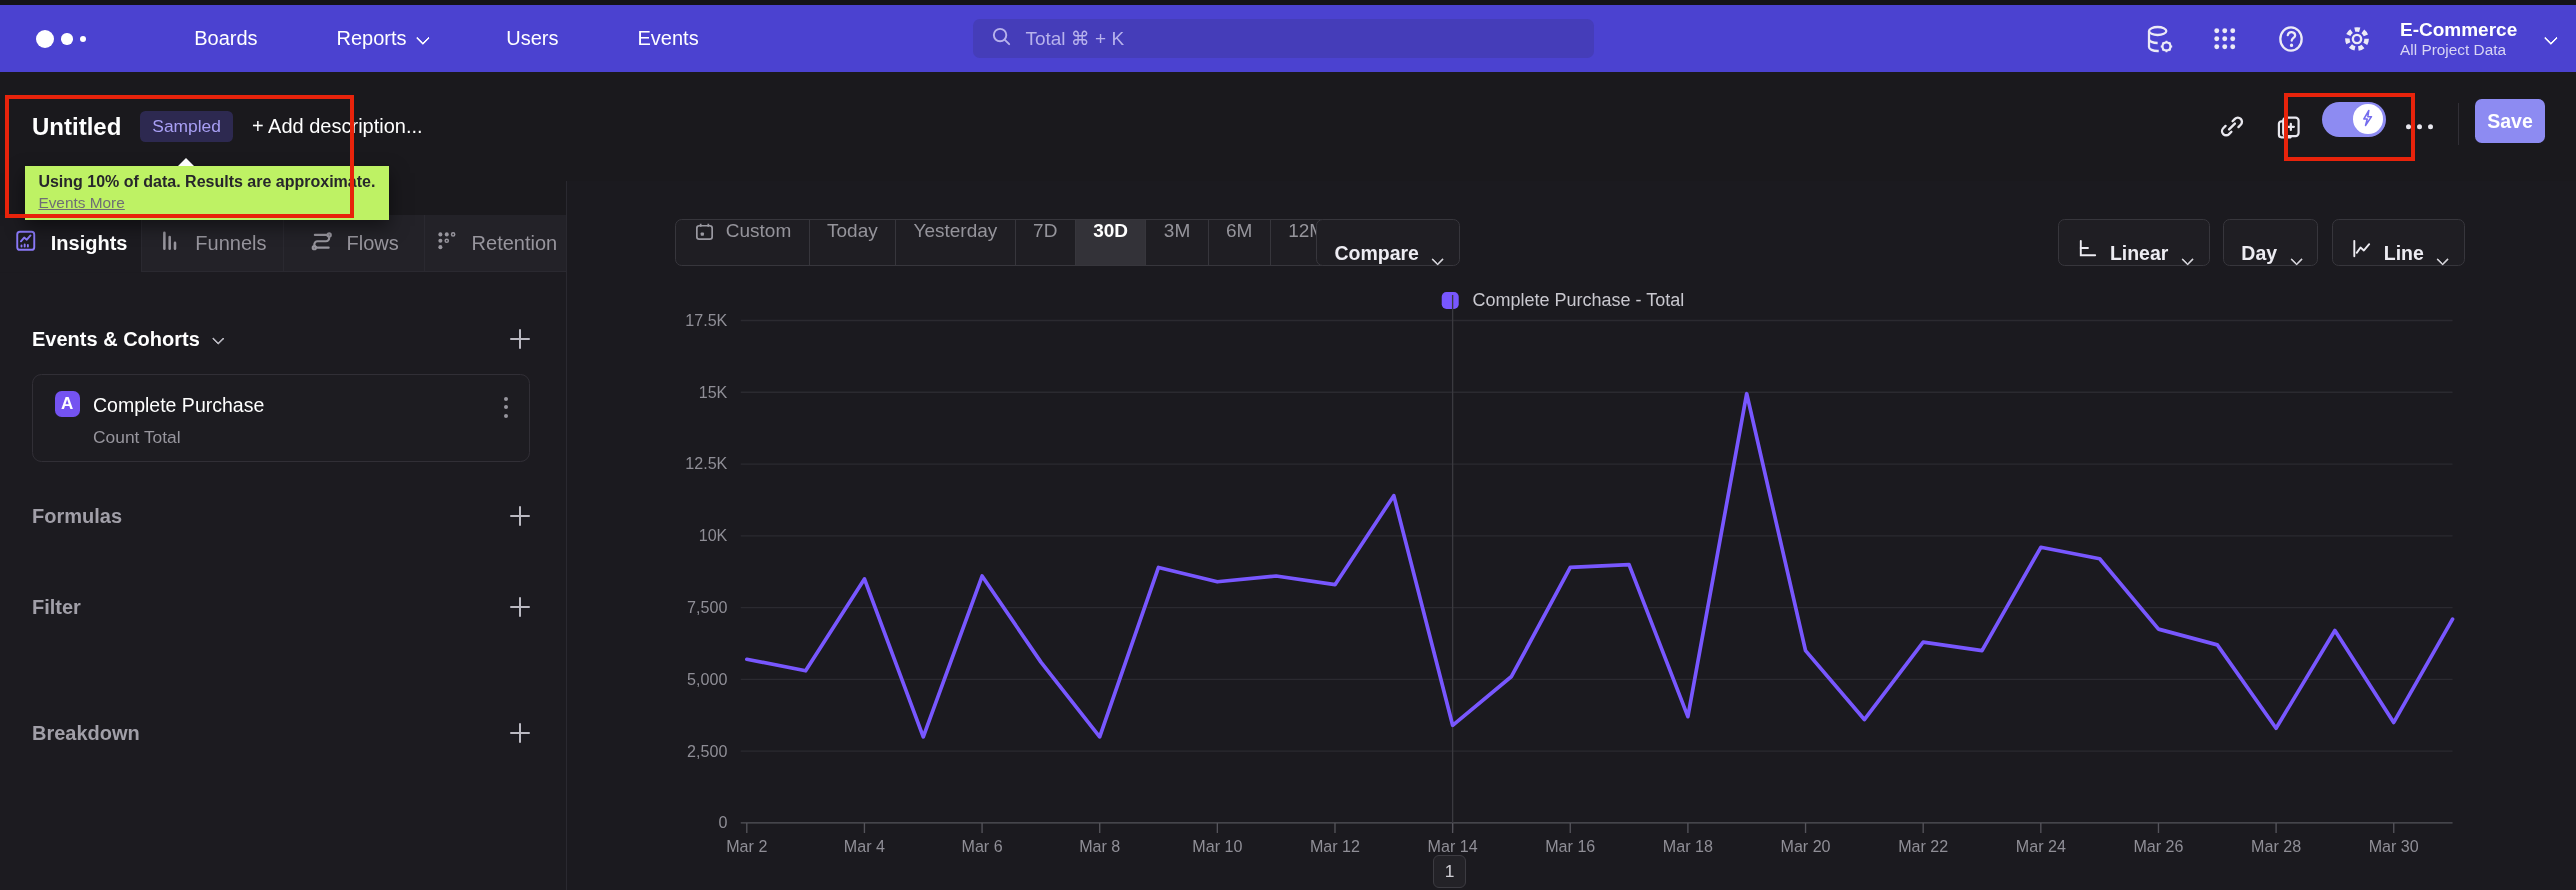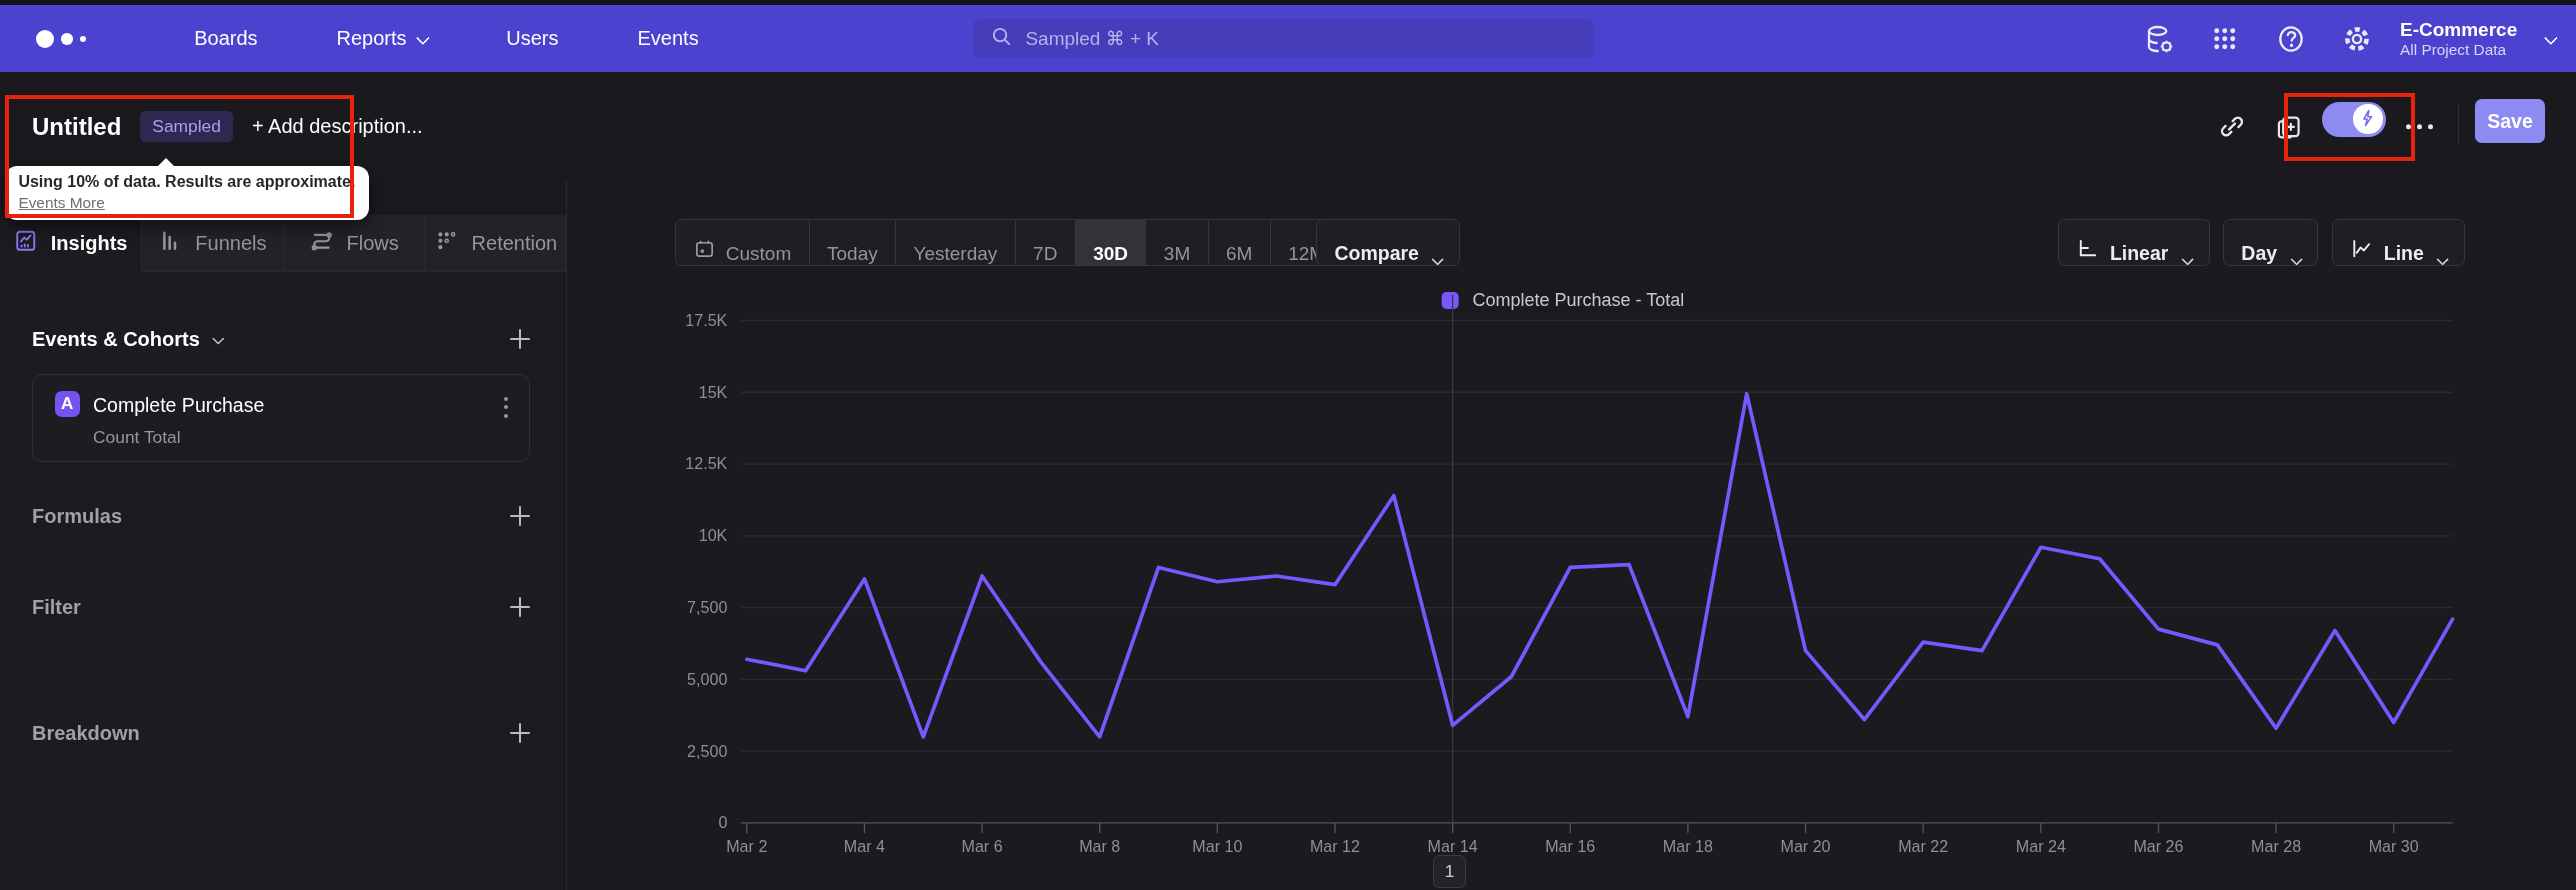--- a/index.html
+++ b/index.html
@@ -58,40 +58,40 @@
   .badge-a{position:absolute;left:21.5px;top:16px;width:25.5px;height:25.5px;border-radius:6.7px;background:#7453f1;
            color:#fff;font-size:17px;font-weight:600;display:flex;align-items:center;justify-content:center}
   .event-name{position:absolute;left:60px;top:19px;font-size:19.5px;color:#fff;font-weight:500}
   .event-metric{position:absolute;left:60px;top:52px;font-size:17.4px;color:#97959d}
   .kebab{position:absolute;right:21.5px;top:21.5px;display:flex;flex-direction:column;gap:4.7px;cursor:pointer}
   .kebab i{width:4px;height:4px;border-radius:50%;background:#97959d}
   
   .chart-area{position:absolute;top:181px;left:567px;width:2009px;height:709px;background:#1b1a1f}
   .controls{position:absolute;top:38px;left:0;width:100%;height:47px}
   .seg{position:absolute;left:108px;display:flex;height:47px;border:1.3px solid #37363c;border-radius:6.7px;overflow:hidden;background:#1f1e23;box-sizing:border-box}
-  .seg-item{display:flex;align-items:flex-end;gap:9.4px;padding:0 17.4px;font-size:19px;color:#95949b;border-left:1.3px solid #37363c;cursor:pointer;white-space:nowrap}
+  .seg-item{display:flex;align-items:flex-start;gap:9.4px;padding:0 17.4px;font-size:19px;color:#95949b;border-left:1.3px solid #37363c;cursor:pointer;white-space:nowrap}
   .seg-item:first-child{border-left:none}
   .seg-item.active{background:#333238;color:#fff;font-weight:600}
   .btn{display:flex;align-items:flex-end;gap:10.7px;height:47px;padding:0 17.4px;border:1.3px solid #37363c;border-radius:6.7px;
        background:#1f1e23;color:#edecf2;font-size:19.5px;font-weight:600;cursor:pointer;box-sizing:border-box;font-family:inherit}
   .btn .chev{border-color:#d6d5db;width:7.4px;height:7.4px;margin-left:2.7px}
   .compare{position:absolute;left:749px}
   .right-controls{position:absolute;right:111px;display:flex;gap:13.4px}
   .legend{position:absolute;left:996px;top:109px;transform:translateX(-50%);display:flex;align-items:center;gap:13.4px;
           font-size:18px;color:#c9c8cf}
   .swatch{width:17.4px;height:17.4px;border-radius:4.7px}
   #chart-svg{position:absolute;top:0;left:0}
   #chart-svg text{font-family:"Liberation Sans","DejaVu Sans",sans-serif}
   .pagination{position:absolute;left:866px;top:674px;width:31px;height:31px;border:1.3px solid #3c3b41;border-radius:6px;
               background:#232227;color:#d0cfd5;font-size:17.4px;display:flex;align-items:center;justify-content:center;cursor:pointer}
   
   .red-box{position:absolute;border:4.7px solid #e8230b;z-index:60;pointer-events:none;box-sizing:border-box}
   #red1{left:4.7px;top:95px;width:349px;height:123px}
   #red2{left:2284px;top:93px;width:131px;height:68px}
-  .tooltip{position:absolute;left:5px;top:166px;z-index:55;background:#ffffff;border-radius:12px;padding:6.7px 13.4px 8px;
+  .tooltip{position:absolute;left:25px;top:166px;z-index:55;background:#bef264;border-radius:0;padding:6.7px 13.4px 8px;
            box-shadow:0 6.7px 17.4px rgba(0,0,0,.5)}
   .tooltip .t1{font-size:16px;font-weight:700;color:#27262b;white-space:nowrap}
   .tooltip .t2{font-size:15.4px;color:#6f6e75;text-decoration:underline;margin-top:3.4px;display:inline-block;cursor:pointer}
   .tooltip .caret{position:absolute;top:-8px;left:153px;width:0;height:0;
                   border-left:8.7px solid transparent;border-right:8.7px solid transparent;border-bottom:8.7px solid #fbfbfc}
 </style>
 </head>
 <body>
 
 <div id="topstrip"></div>
@@ -117,21 +117,21 @@
         <span>Events</span>
       </div>
     </nav>
   <div class="search">
     <span>
       <svg width="23" height="23" viewBox="0 0 24 24" fill="none" stroke="#b7b2ec" stroke-width="2" stroke-linecap="round">
           <circle cx="10.5" cy="10.5" r="6.5"></circle>
           <path d="M15.5 15.5 20 20"></path>
         </svg>
     </span>
-    <span>Sampled  ⌘ + K</span>
+    <span>Total  ⌘ + K</span>
   </div>
   <div class="nav-icons">
     <span class="icon-btn">
       <svg viewBox="0 0 24 24" width="32" height="32" fill="none" stroke="#eceaf6" stroke-width="1.7">
         <ellipse cx="11" cy="6" rx="6.5" ry="3"></ellipse>
         <path d="M4.5 6v6c0 1.7 2.9 3 6.5 3M4.5 12v6c0 1.7 2.9 3 6.5 3h.8"></path>
         <circle cx="17.6" cy="17.6" r="3"></circle>
         <path d="M17.6 13.3v1.3M17.6 20.6v1.3M13.3 17.6h1.3M20.6 17.6h1.3M14.6 14.6l.9.9M19.7 19.7l.9.9M20.6 14.6l-.9.9M15.5 19.7l-.9.9" stroke-width="1.4"></path>
       </svg>
     </span>

